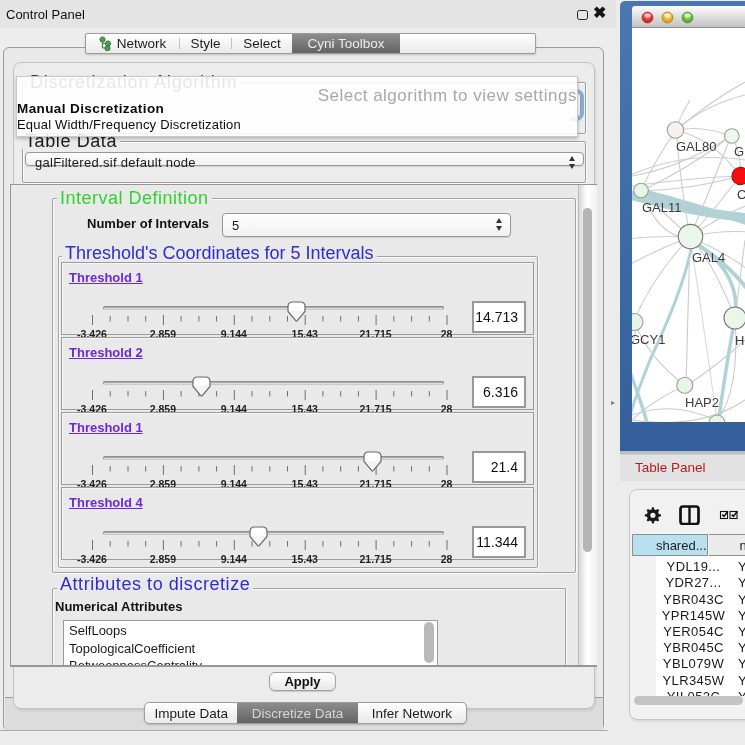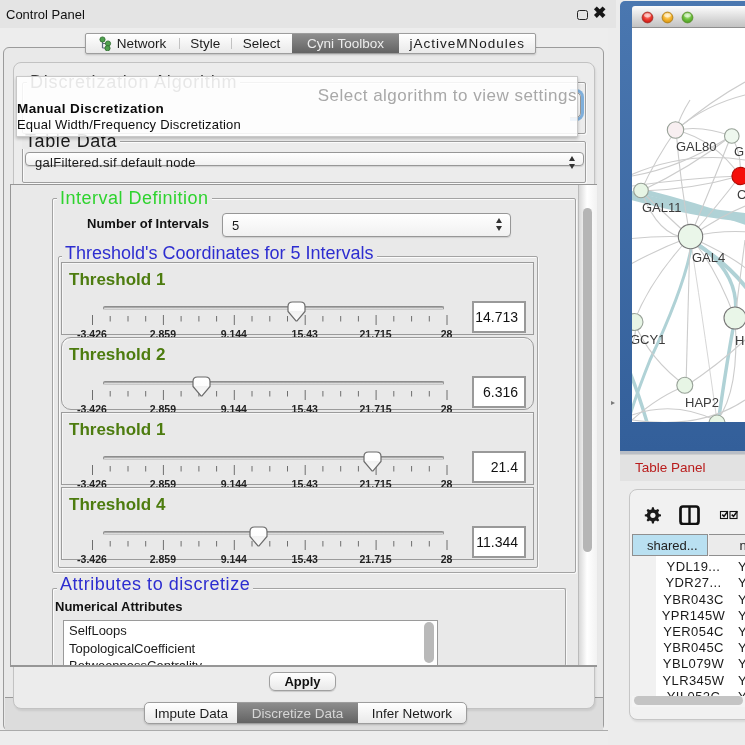--- a/index.html
+++ b/index.html
@@ -7,21 +7,21 @@
   body { font-family:"Liberation Sans", sans-serif; background:#ececec; position:relative; }
   .abs { position:absolute; }
   .grouptitle { position:absolute; background:#e9e9e9; padding:0 3px; font-size:18px; line-height:15px; }
   .gbox { position:absolute; border:1px solid #9e9e9e; border-radius:2px; box-shadow:inset 1px 1px 0 rgba(255,255,255,.8), 1px 1px 0 rgba(255,255,255,.7); }
   .combo { position:absolute; background:linear-gradient(#ffffff,#f1f1f1); border:1px solid #979797; border-radius:4px; box-shadow:0 1px 1px rgba(0,0,0,.12); font-size:13px; color:#1a1a1a; }
   .combotext { position:absolute; left:9px; top:3px; }
   .updn { position:absolute; right:6px; top:4px; width:8px; }
   .updn .u { display:block; width:0; height:0; border-left:3.5px solid transparent; border-right:3.5px solid transparent; border-bottom:5px solid #333; margin-bottom:2.5px; }
   .updn .d { display:block; width:0; height:0; border-left:3.5px solid transparent; border-right:3.5px solid transparent; border-top:5px solid #333; }
   .thpanel { position:absolute; left:61px; width:473px; height:73px; border:1px solid #9b9b9b; box-shadow:inset 1px 1px 0 #f6f6f6; background:#e9e9e9; }
-  .thlabel { position:absolute; left:7px; top:7px; font-size:17px; font-weight:bold; color:#4d7c0f; }
+  .thlabel { position:absolute; left:7px; top:7px; font-size:13px; font-weight:bold; color:#6d28d9;text-decoration:underline; }
   .groove { position:absolute; left:41px; top:42.5px; width:341px; height:4.5px; border-radius:3px; background:linear-gradient(#909090,#d4d4d4 65%,#ebebeb); border:1px solid #8d8d8d; border-bottom-color:#c9c9c9; }
   .valbox { position:absolute; left:410px; top:38px; width:54px; height:32px; background:#fff; border:2px solid #999; font-size:14px; color:#111; text-align:right; padding:6px 6px 0 0; }
   .ticklabels { position:absolute; left:0; top:64.5px; width:473px; font-size:10.5px; font-weight:bold; color:#222; }
   .ticklabels span { position:absolute; transform:translateX(-50%); white-space:nowrap; }
   .seg-sel { background:linear-gradient(#8d8d8d,#636363); color:#ececec; }
   .tabbar { position:absolute; border:1px solid #9d9d9d; border-radius:2px; background:linear-gradient(#ffffff,#e9e9e9); box-shadow:0 1px 2px rgba(0,0,0,.18); display:flex; align-items:center; font-size:13.5px; color:#1c1c1c; overflow:hidden; }
   .tabbar .seg { height:100%; display:flex; align-items:center; justify-content:center; white-space:nowrap; }
   .tabbar .div { width:1px; height:60%; background:#c2c2c2; align-self:center;}
 </style>
 </head>
@@ -48,21 +48,20 @@
       <circle cx="9" cy="7.5" r="2.6" fill="#4fa14f" stroke="#2d6b2d" stroke-width="0.8"></circle>
       <circle cx="8.5" cy="12.2" r="2.6" fill="#4fa14f" stroke="#2d6b2d" stroke-width="0.8"></circle>
     </svg>
     Network
   </div>
   <div class="div"></div>
   <div class="seg" style="width:51px;">Style</div>
   <div class="div"></div>
   <div class="seg" style="width:60px;">Select</div>
   <div class="seg seg-sel" style="width:108px;">Cyni Toolbox</div>
-  <div class="seg" style="width:136px;letter-spacing:1px;">jActiveMNodules</div>
 </div>
 
 <div class="gbox" style="left:22px;top:82px;width:564px;height:52px;"></div>
 <div class="grouptitle" style="left:27px;top:75px;color:#3a3a3a;letter-spacing:0.8px;">Discretization Algorithm</div>
 
 <div class="abs" style="left:570px;top:86px;width:17px;height:38px;overflow:hidden;">
     <div style="position:absolute;left:-16px;top:6px;width:27px;height:26px;background:linear-gradient(#ffffff,#f1f1f1);border:1px solid #979797;border-radius:5px;box-shadow:0 0 0 3px rgba(100,160,215,.8);"></div>
   </div>
 
 <div class="gbox" style="left:22px;top:141px;width:564px;height:42px;"></div>
@@ -143,21 +142,21 @@
   <div class="valbox">14.713</div>
   <div class="ticklabels" style="left:-61px;">
       <span style="left:91.0px;">-3.426</span>
       <span style="left:161.9px;">2.859</span>
       <span style="left:232.8px;">9.144</span>
       <span style="left:303.7px;">15.43</span>
       <span style="left:374.6px;">21.715</span>
       <span style="left:445.5px;">28</span>
     </div>
 </div>
-<div class="thpanel" style="top:337px;border-radius:10px;">
+<div class="thpanel" style="top:337px;">
   <div class="thlabel">Threshold 2</div>
   <div class="groove"></div>
   <svg style="position:absolute;left:29.5px;top:52px;" width="360" height="11" viewBox="0 0 360 11">
       <g stroke="#6e6e6e" stroke-width="1">
         <line x1="0.5" y1="0" x2="0.5" y2="10"></line>
         <line x1="18.2" y1="1" x2="18.2" y2="6.5"></line>
         <line x1="36.0" y1="1" x2="36.0" y2="6.5"></line>
         <line x1="53.7" y1="1" x2="53.7" y2="6.5"></line>
         <line x1="71.4" y1="0" x2="71.4" y2="10"></line>
         <line x1="89.1" y1="1" x2="89.1" y2="6.5"></line>
@@ -434,21 +433,21 @@
   <rect x="37.5" y="1.5" width="18" height="17.5" rx="2.5" fill="none" stroke="#111" stroke-width="2.7"></rect>
   <line x1="46.5" y1="1.5" x2="46.5" y2="19" stroke="#111" stroke-width="2.4"></line>
   <g stroke="#111" fill="none">
     <rect x="77.5" y="6.5" width="7" height="7" stroke-width="1.1"></rect>
     <path d="M79.2 9.6 l1.8 1.8 L84.8 6.2" stroke-width="1.5"></path>
     <rect x="87" y="6.5" width="7" height="7" stroke-width="1.1"></rect>
     <path d="M88.7 9.6 l1.8 1.8 L94.3 6.2" stroke-width="1.5"></path>
   </g>
 </svg>
 
-<div class="abs" style="left:632px;top:534px;width:75.5px;height:22px;background:#b9e0f1;border:1px solid #8f8f8f;font-size:13px;color:#222;text-align:left;line-height:21px;padding-left:14px;">shared...</div>
+<div class="abs" style="left:632px;top:534px;width:75.5px;height:22px;background:#b9e0f1;border:1px solid #8f8f8f;font-size:13px;color:#222;text-align:right;line-height:21px;padding-left:14px;">shared...</div>
 <div class="abs" style="left:708.5px;top:534px;width:37px;height:22px;background:#ebebeb;border:1px solid #8f8f8f;border-left:none;font-size:13px;color:#222;padding-left:31px;line-height:21px;">n..</div>
 
 <div class="abs" style="left:624px;top:556px;width:113px;height:139.5px;background:#fff;overflow:hidden;font-size:13px;letter-spacing:0.4px;color:#1a1a1a;margin-left:32px;">
   <div style="position:absolute;left:0;top:3.2px;width:75px;text-align:center;line-height:16.2px;">
     YDL19...<br>YDR27...<br>YBR043C<br>YPR145W<br>YER054C<br>YBR045C<br>YBL079W<br>YLR345W<br>YIL052C
   </div>
   <div style="position:absolute;left:82px;top:3.2px;line-height:16.2px;white-space:nowrap;">
     YDL1<br>YDR2<br>YBR0<br>YPR1<br>YER0<br>YBR0<br>YBL0<br>YLR3<br>YIL0
   </div>
 </div>

